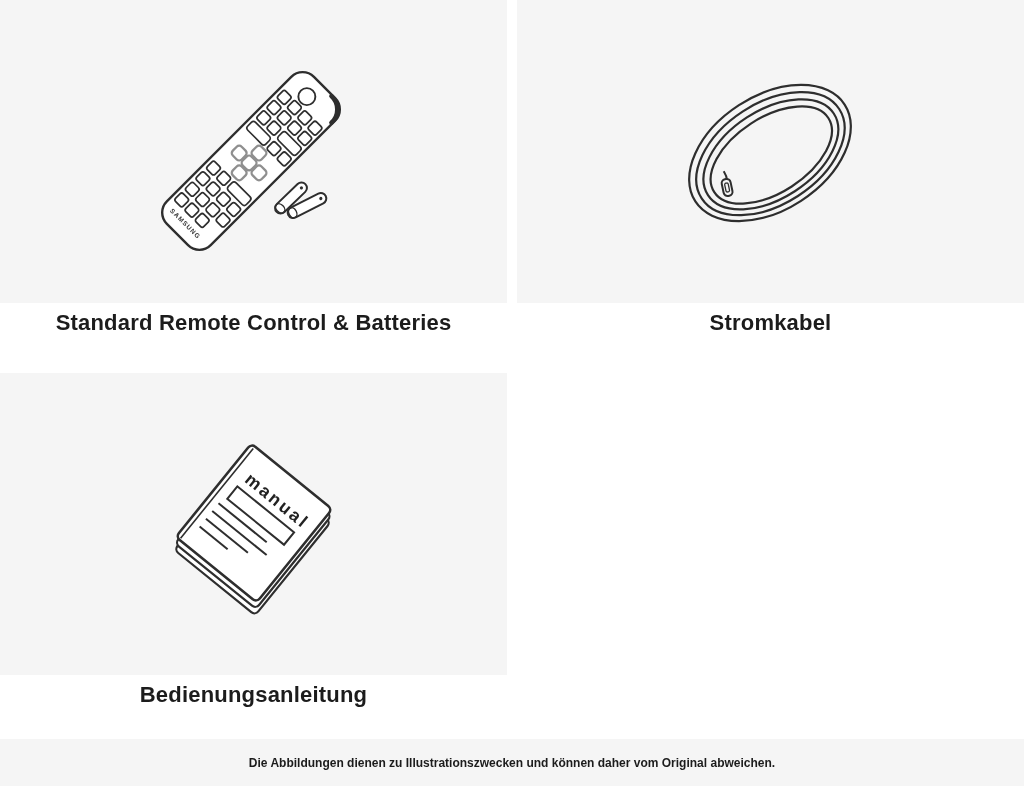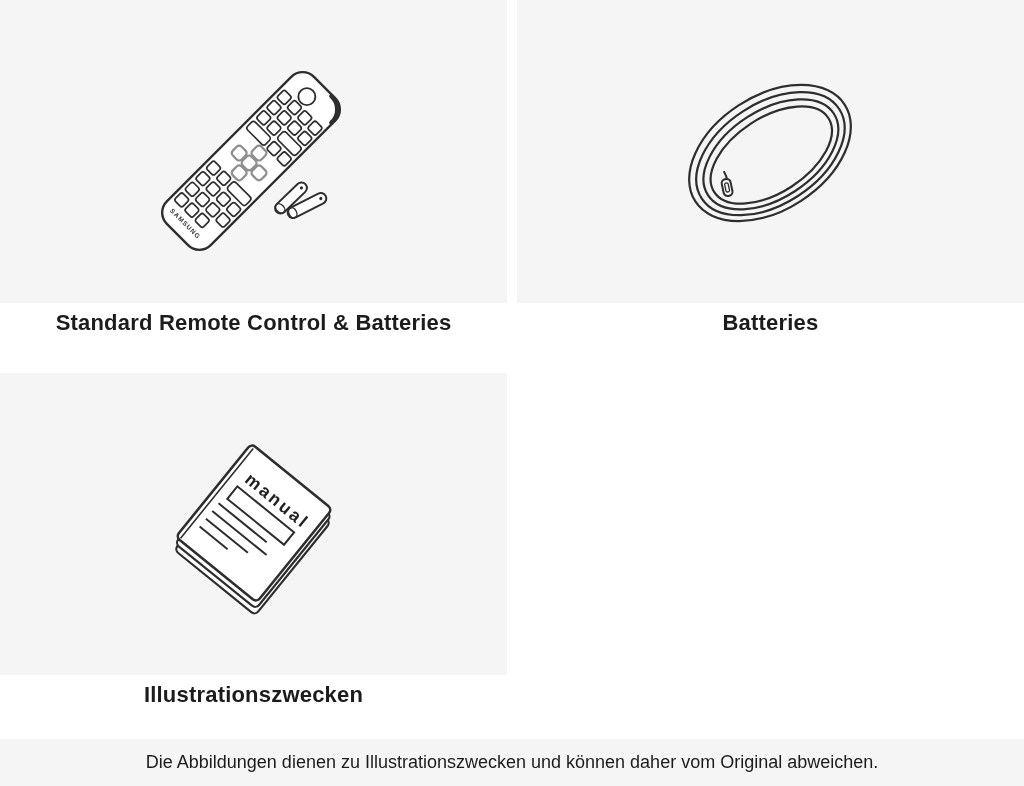--- a/index.html
+++ b/index.html
@@ -41,22 +41,22 @@
   .caption-remote{left:0;top:303px;width:507px;}
   .caption-cable{left:517px;top:303px;width:507px;}
   .caption-manual{left:0;top:675px;width:507px;}
   .disclaimer-bar{
     position:absolute;
     left:0;top:739px;width:1024px;height:47px;
     background:var(--panel-bg);
     display:flex;align-items:center;justify-content:center;
   }
   .disclaimer-text{
-    font-size:18px;
-    font-weight:400;
+    font-size:12px;
+    font-weight:700;
     color:var(--text-color);
   }
 </style>
 </head>
 <body>
 
 <section class="tile tile-remote">
   <svg class="art" viewBox="0 0 507 303" aria-hidden="true">
 
     <g transform="translate(251,161) rotate(45)" fill="#ffffff" stroke="currentColor" stroke-width="1.7">
@@ -137,21 +137,21 @@
     </g>
 
     <g transform="translate(210,187) rotate(-12)">
       <path d="M 0,-16 C 1,-13 2,-10.5 1.5,-7.5" fill="none" stroke="currentColor" stroke-width="2"></path>
       <rect x="-4.5" y="-8" width="9" height="17" rx="4" style="fill:var(--panel-bg)" stroke="currentColor" stroke-width="2"></rect>
       <rect x="-1.8" y="-4" width="3.6" height="9" rx="1.5" fill="none" stroke="currentColor" stroke-width="1.3"></rect>
     </g>
   </svg>
 </section>
 <div class="caption caption-cable">
-  <span>Batteries</span>
+  <span>Stromkabel</span>
 </div>
 
 <section class="tile tile-manual">
   <svg class="art" viewBox="0 0 507 302" aria-hidden="true">
     <g transform="translate(254,150) rotate(39)" stroke="currentColor">
 
       <rect x="-45" y="-49" width="104" height="120" rx="5" fill="#ffffff" stroke-width="2.2"></rect>
       <rect x="-48.5" y="-54.5" width="104" height="120" rx="5" fill="#ffffff" stroke-width="2.2"></rect>
 
       <rect x="-52" y="-60" width="104" height="120" rx="5" fill="#ffffff" stroke-width="2.6"></rect>
@@ -162,18 +162,18 @@
 
       <rect x="-36" y="-18" width="73" height="16" fill="none" stroke-width="2"></rect>
       <line x1="-40" y1="7" x2="22" y2="7" stroke-width="2"></line>
       <line x1="-40" y1="17" x2="30" y2="17" stroke-width="2"></line>
       <line x1="-40" y1="27" x2="14" y2="27" stroke-width="2"></line>
       <line x1="-40" y1="37" x2="-4" y2="37" stroke-width="2"></line>
     </g>
   </svg>
 </section>
 <div class="caption caption-manual">
-  <span>Illustrationszwecken</span>
+  <span>Bedienungsanleitung</span>
 </div>
 
 <footer class="disclaimer-bar">
   <p class="disclaimer-text">Die Abbildungen dienen zu Illustrationszwecken und können daher vom Original abweichen.</p>
 </footer>
 
 </body></html>

